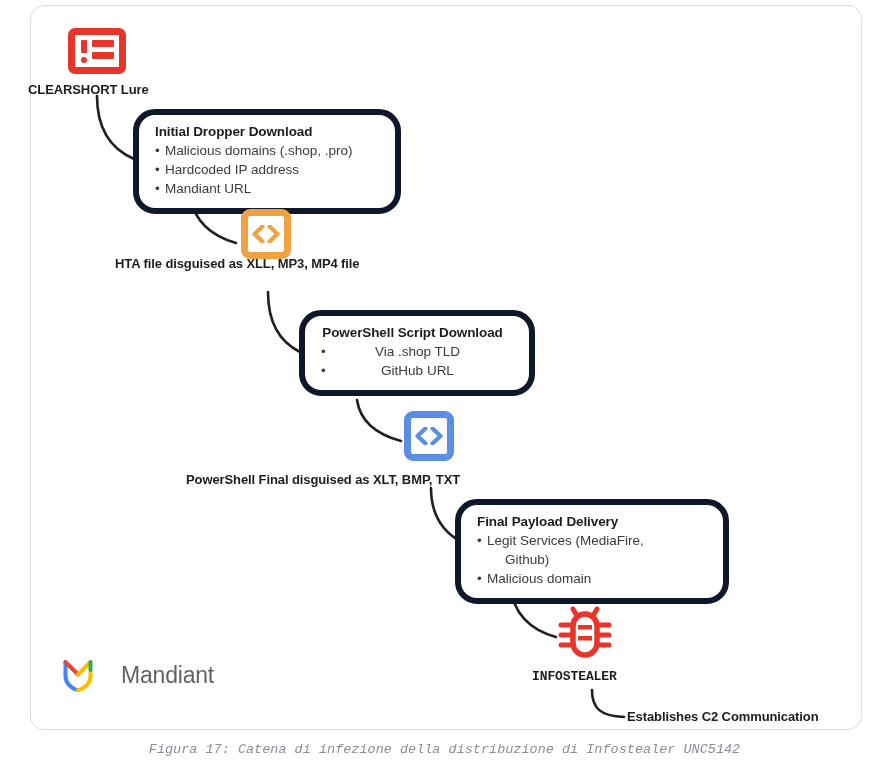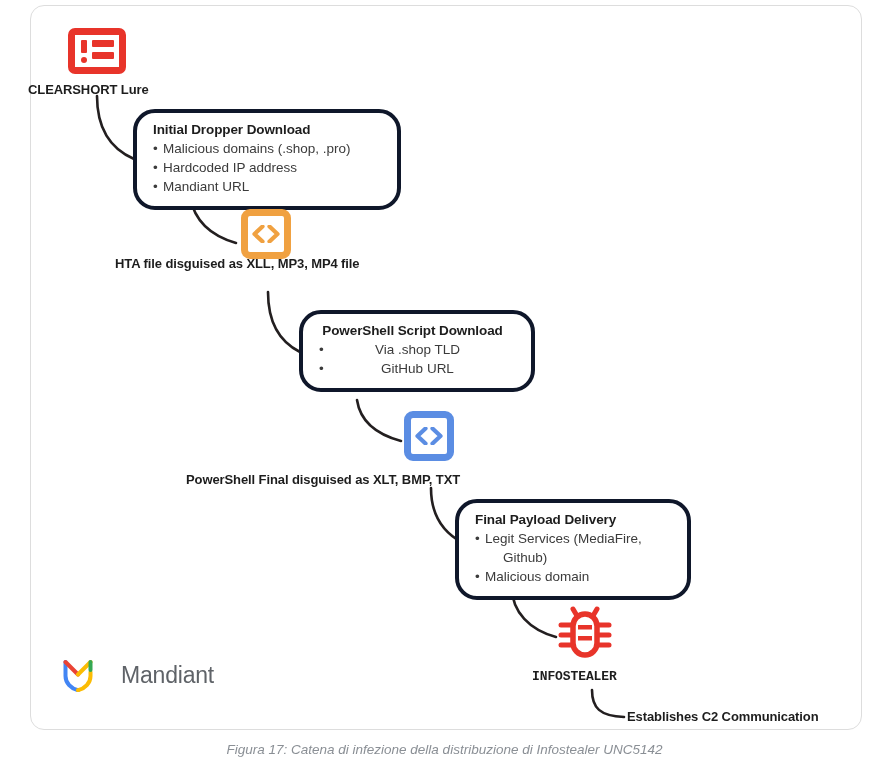--- a/index.html
+++ b/index.html
@@ -121,21 +121,21 @@
     font-weight: bold;
     color: #1d1d1d;
     letter-spacing: -0.1px;
     white-space: nowrap;
   }
 
   
   .callout {
     position: absolute;
     box-sizing: border-box;
-    border: 4px solid #0f172a;
+    border: 6px solid #0f172a;
     border-radius: 22px;
     background: #ffffff;
     padding: 9px 25px 10px 16px;
   }
   .callout .callout-title {
     font-size: 13.5px;
     font-weight: bold;
     color: #1d1d1d;
     margin: 0 0 2px 0;
     letter-spacing: -0.1px;
@@ -183,21 +183,21 @@
   
   .figure-caption {
     position: absolute;
     left: 0;
     top: 742px;
     width: 889px;
     text-align: center;
     font-size: 13.5px;
     font-style: italic;
     color: #8a8f95;
-    font-family: Liberation Sans, sans-serif;
+    font-family: Liberation Mono, monospace;
   }
 </style>
 </head>
 <body>
 
 <div id="root">
 
   <div class="figure-card"></div>
 
   <div class="diagram-layer">
@@ -254,21 +254,21 @@
   <div class="icon-node" style="left:404px; top:411px;">
     <div class="code-icon blue">
       <svg width="30" height="18" viewBox="0 0 30 18" fill="none" xmlns="http://www.w3.org/2000/svg">
         <path d="M11.5 1.5 L3.5 9 L11.5 16.5" stroke="#5B8DE3" stroke-width="4.2" stroke-linecap="round" stroke-linejoin="round"></path>
         <path d="M18.5 1.5 L26.5 9 L18.5 16.5" stroke="#5B8DE3" stroke-width="4.2" stroke-linecap="round" stroke-linejoin="round"></path>
       </svg>
     </div>
   </div>
   <div class="node-label" style="left:186px; top:472px;">PowerShell Final disguised as XLT, BMP, TXT</div>
 
-  <div class="callout" style="left:455px; top:499px; width:236px;">
+  <div class="callout" style="left:455px; top:499px; width:274px;">
     <p class="callout-title">Final Payload Delivery</p>
     <ul>
       <li>Legit Services (MediaFire,</li>
       <li class="wrapped">Github)</li>
       <li>Malicious domain</li>
     </ul>
   </div>
 
   <div class="icon-node" style="left:556px; top:605px;">
     <svg class="bug-icon" viewBox="0 0 58 56" fill="none" xmlns="http://www.w3.org/2000/svg">

